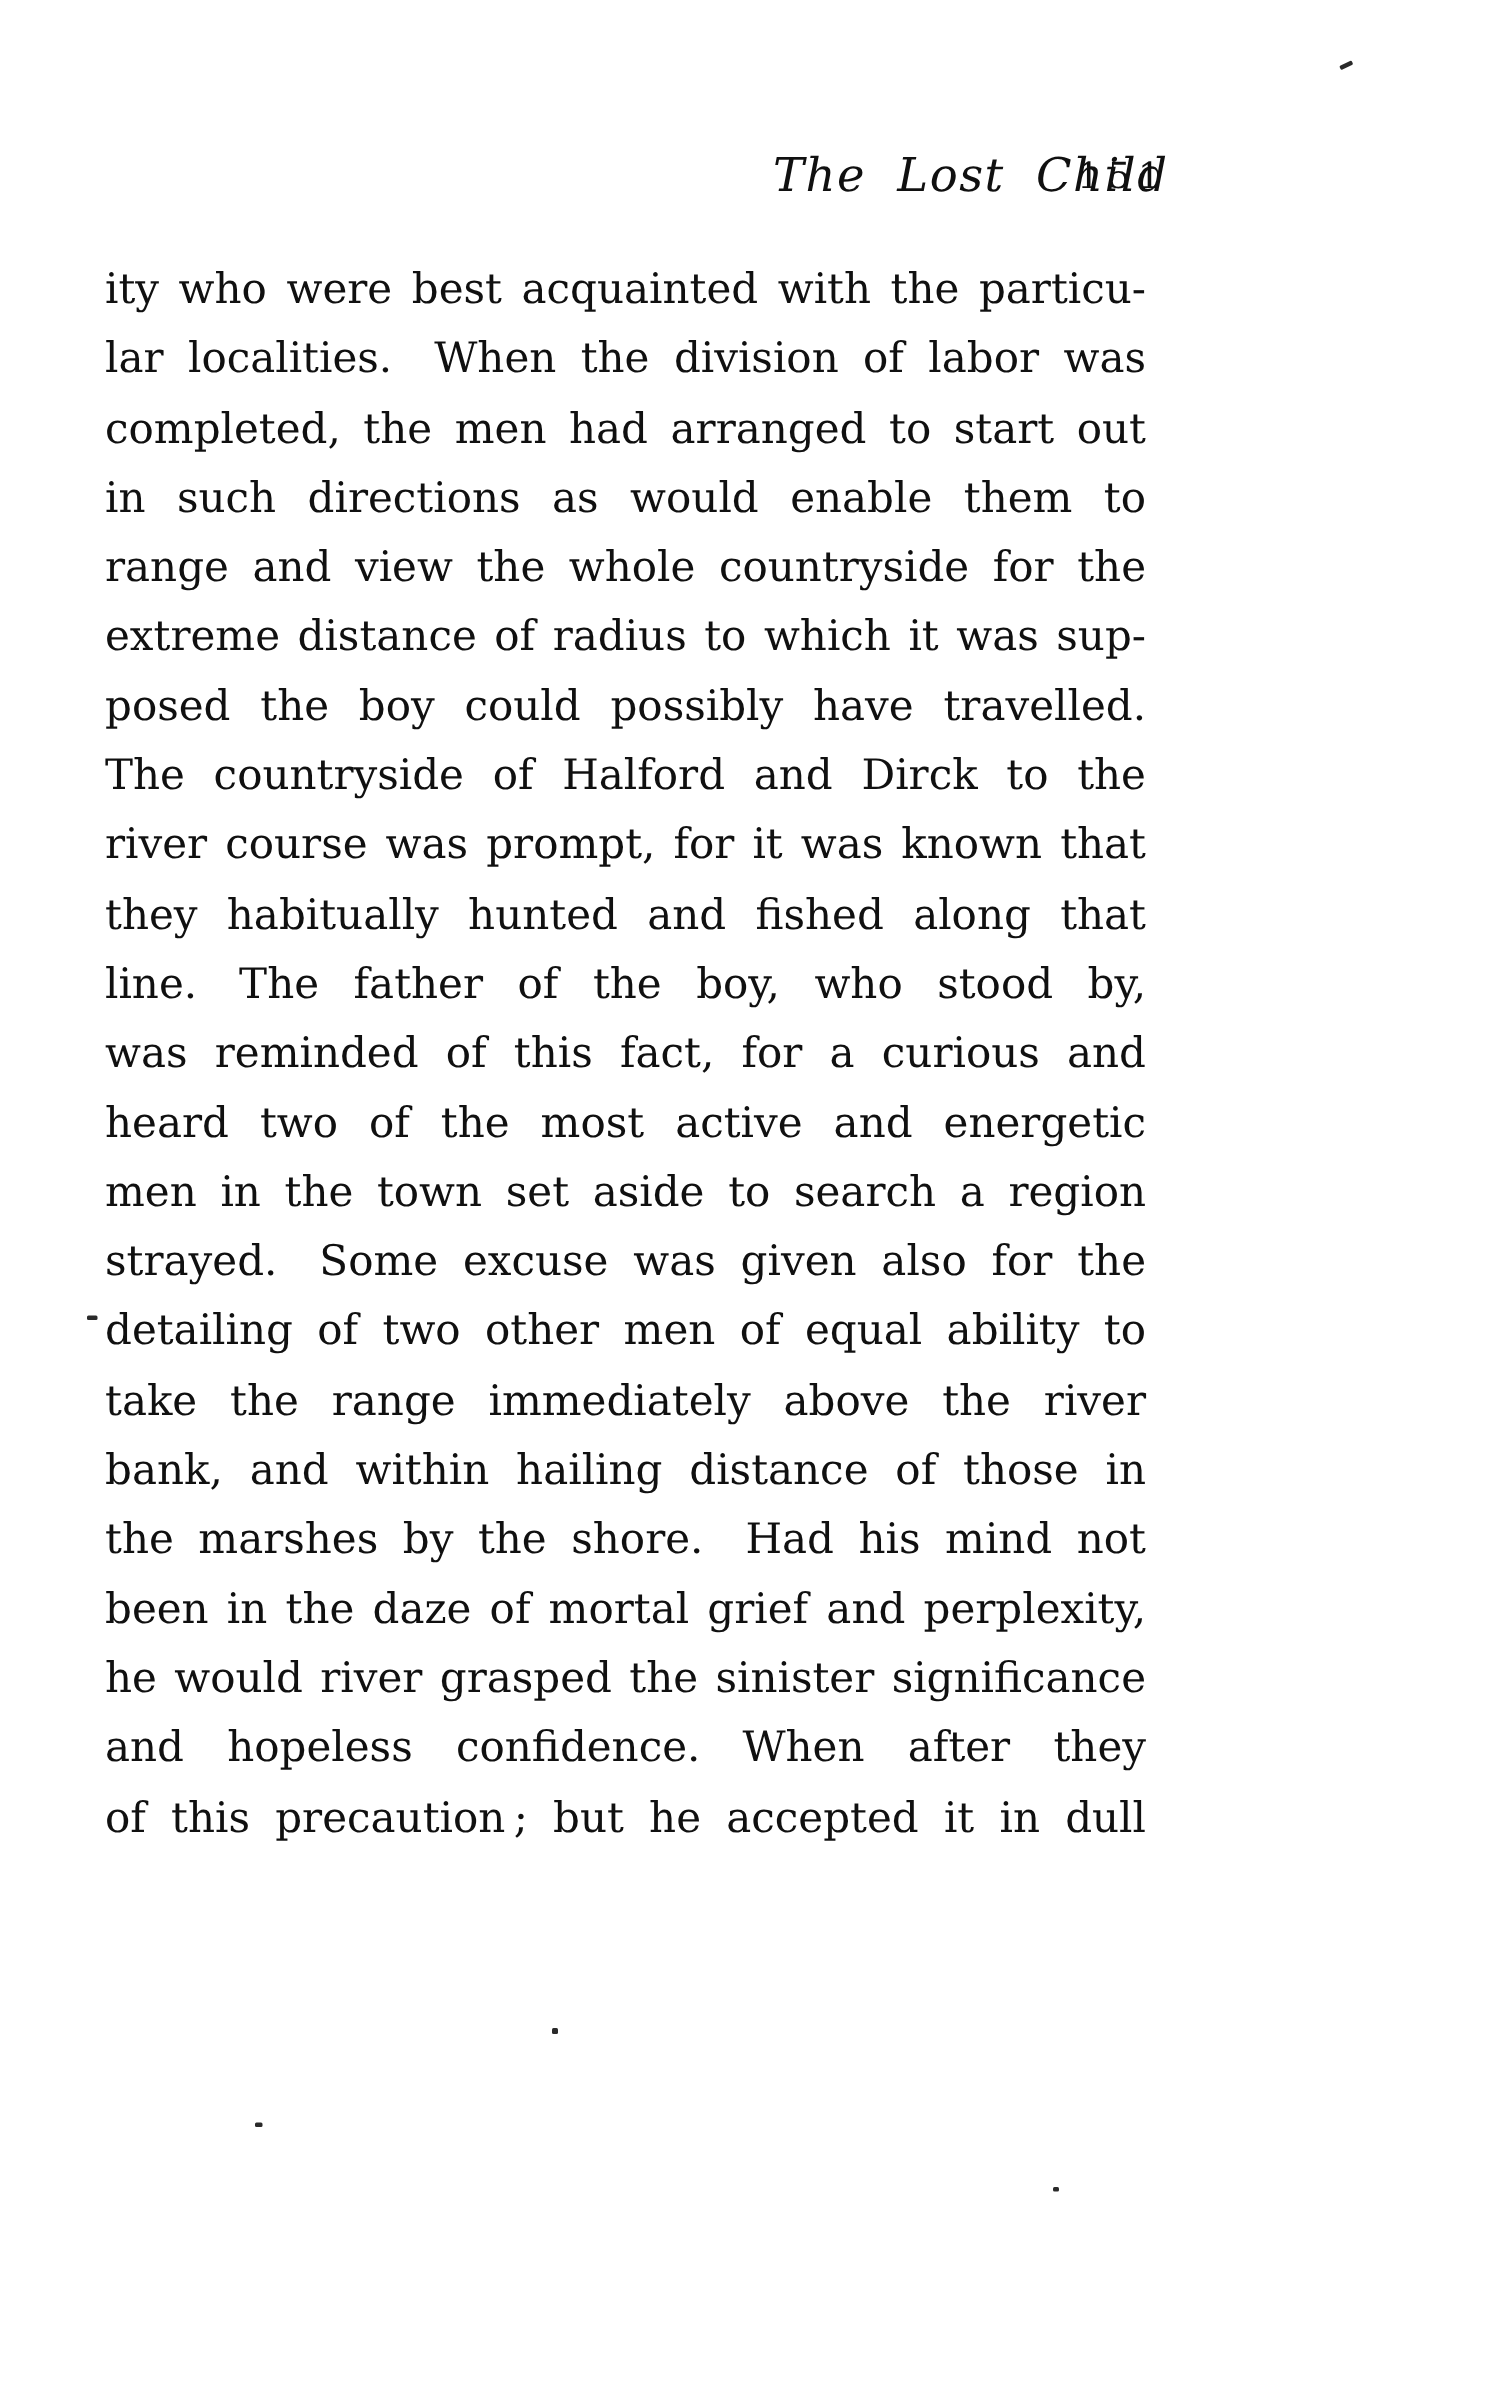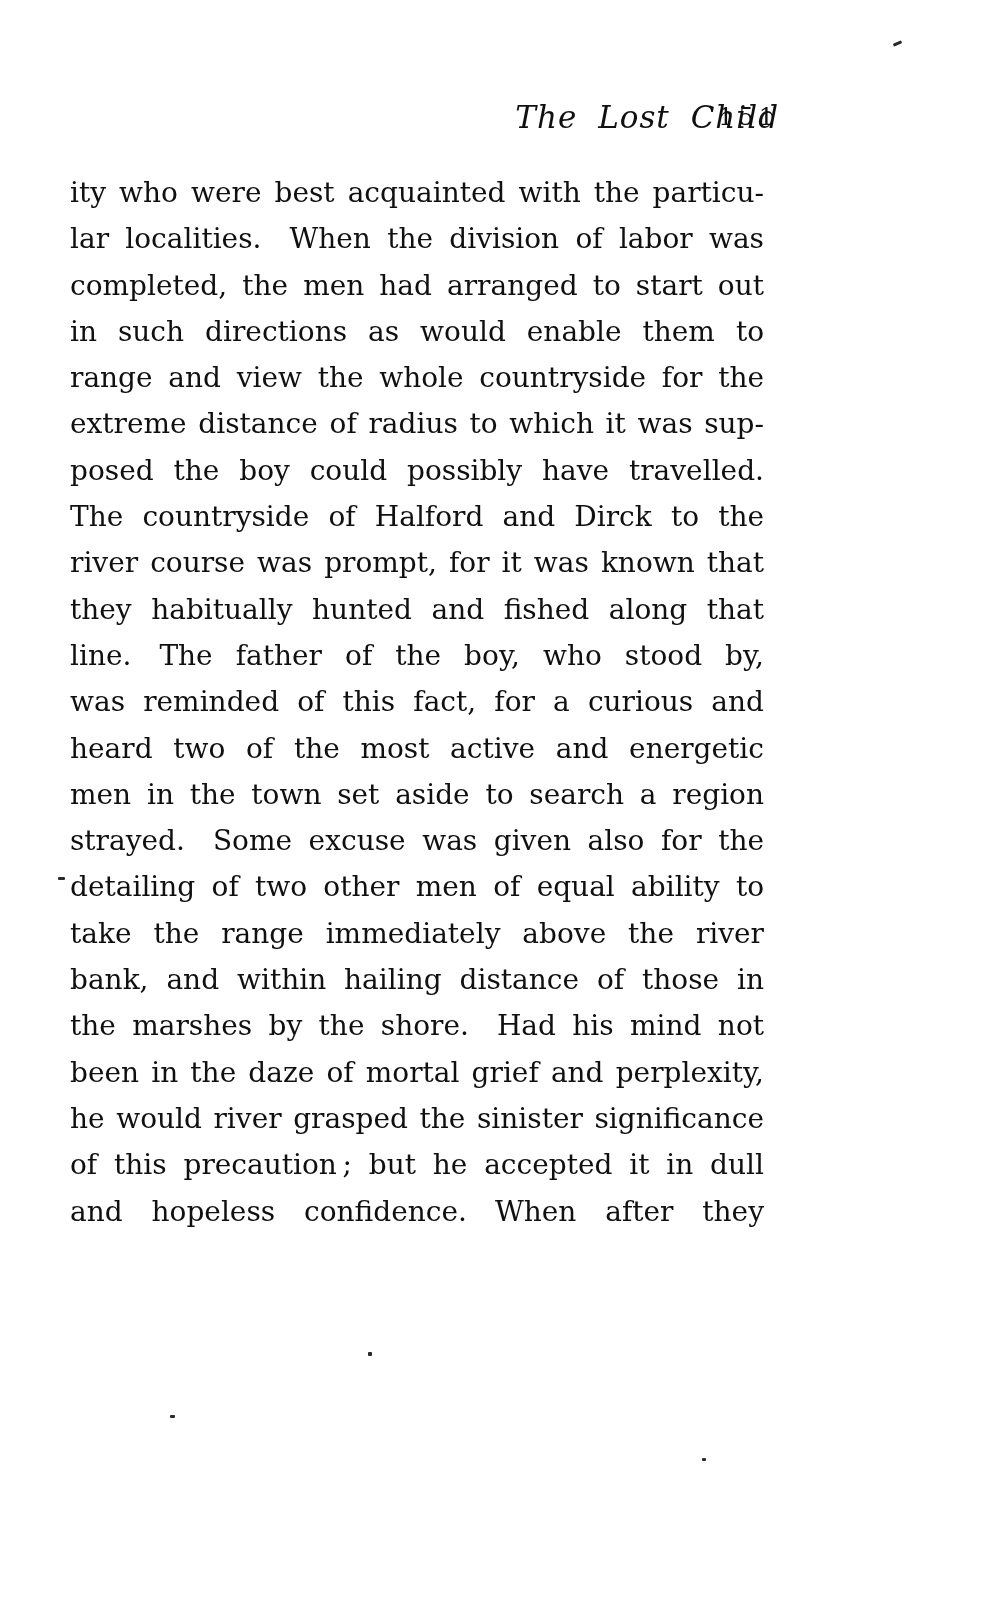--- a/index.html
+++ b/index.html
@@ -95,17 +95,17 @@
     <div class="text-line">was reminded of this fact, for a curious and</div>
     <div class="text-line">heard two of the most active and energetic</div>
     <div class="text-line">men in the town set aside to search a region</div>
     <div class="text-line">strayed. Some excuse was given also for the</div>
     <div class="text-line">detailing of two other men of equal ability to</div>
     <div class="text-line">take the range immediately above the river</div>
     <div class="text-line">bank, and within hailing distance of those in</div>
     <div class="text-line">the marshes by the shore. Had his mind not</div>
     <div class="text-line">been in the daze of mortal grief and perplexity,</div>
     <div class="text-line">he would river grasped the sinister significance</div>
+    <div class="text-line">and hopeless confidence. When after they</div>
     <div class="text-line">of this precaution ; but he accepted it in dull</div>
-    <div class="text-line">and hopeless confidence. When after they</div>
   </main>
 
 </div>
 
 </body></html>

